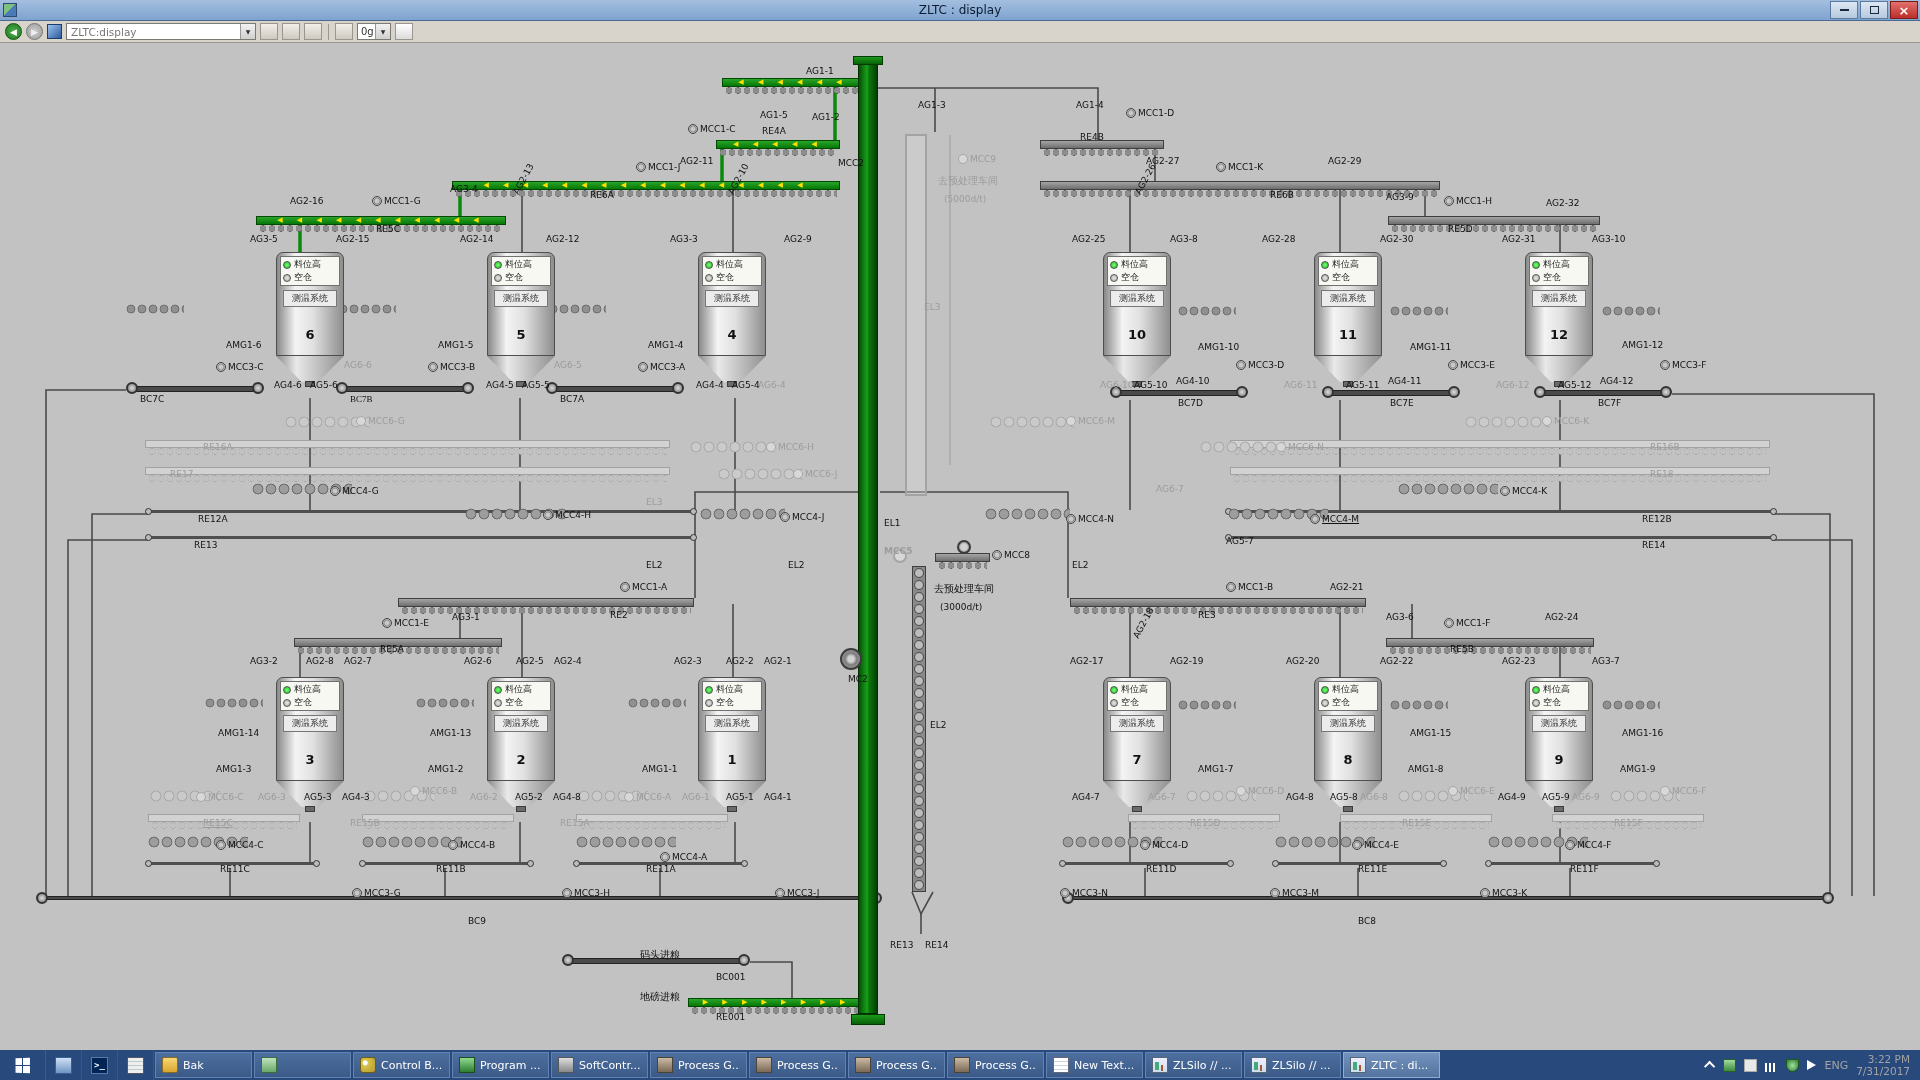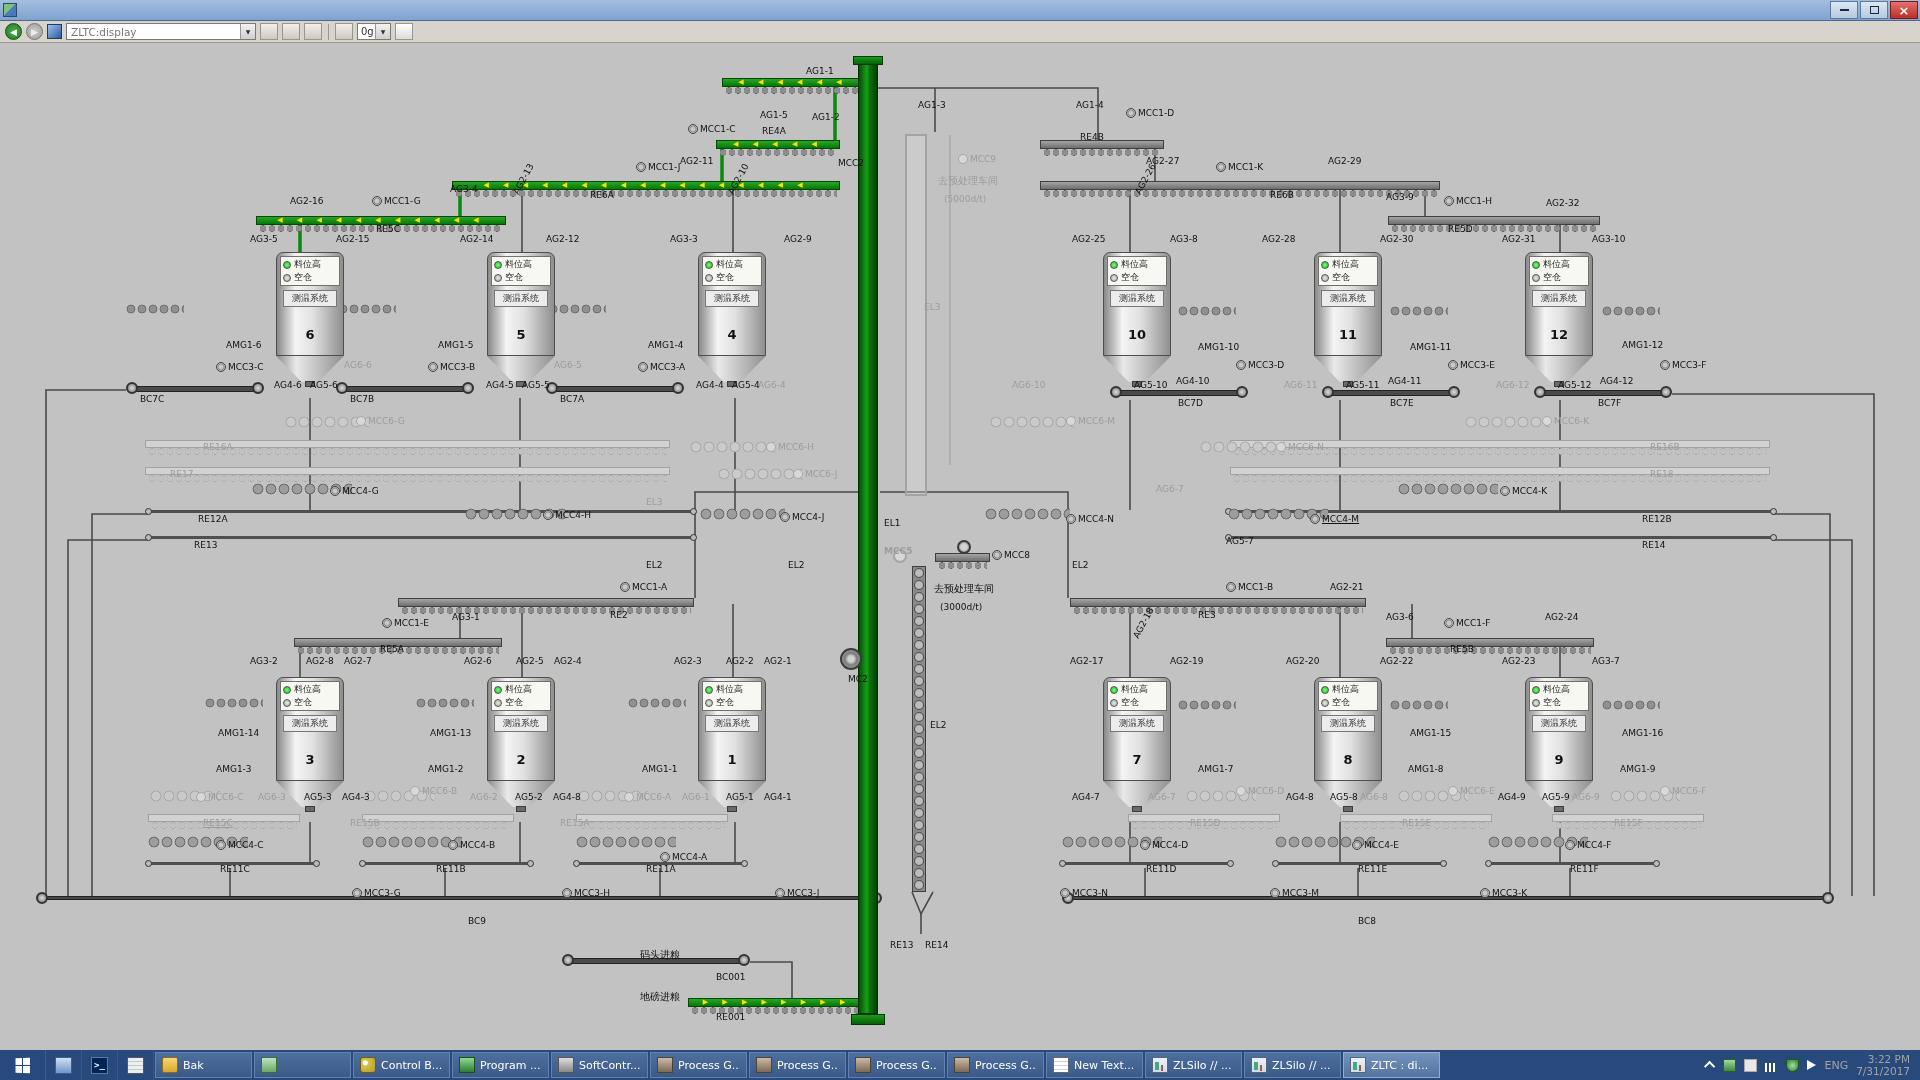--- a/index.html
+++ b/index.html
@@ -115,20 +115,21 @@
 .tray-vol{width:0;height:0;border-left:9px solid #fff;border-top:5px solid transparent;border-bottom:5px solid transparent}
 .tray-shield{background:radial-gradient(#9fe09f,#2f7d2f);border-radius:0 0 50% 50%;border:1px solid #1f5a1f}
 .tray-lang{font-size:11px}
 #clock{text-align:right;font-size:10.5px;line-height:12px}
 </style>
 </head>
 <body>
 
 <div id="titlebar">
   <div class="app-icon"></div>
+  <div class="title-text">ZLTC : display</div>
   <div class="win-controls">
     <div class="wbtn">
         <span class="glyph-min"></span>
       </div>
     <div class="wbtn">
         <span class="glyph-max"></span>
       </div>
     <div class="wbtn close"></div>
   </div>
 </div>
@@ -611,30 +612,30 @@
     <span class="lbl" style="left: 216px; top: 319px;"><span class="fan"></span>MCC3-C</span>
     <span class="lbl light" style="left: 344px; top: 317px;">AG6-6</span>
     <span class="lbl" style="left: 274px; top: 337px;">AG4-6</span>
     <span class="lbl" style="left: 310px; top: 337px;">AG5-6</span>
     <span class="lbl" style="left: 140px; top: 351px;">BC7C</span>
     <span class="lbl" style="left: 438px; top: 297px;">AMG1-5</span>
     <span class="lbl" style="left: 428px; top: 319px;"><span class="fan"></span>MCC3-B</span>
     <span class="lbl light" style="left: 554px; top: 317px;">AG6-5</span>
     <span class="lbl" style="left: 486px; top: 337px;">AG4-5</span>
     <span class="lbl" style="left: 522px; top: 337px;">AG5-5</span>
-    <span class="lbl" style="left: 350px; top: 351px;">BC7B</span>
+    <span class="lbl" style="left: 350px; top: 351px; font-family: Liberation Serif, serif;">BC7B</span>
     <span class="lbl" style="left: 648px; top: 297px;">AMG1-4</span>
     <span class="lbl" style="left: 638px; top: 319px;"><span class="fan"></span>MCC3-A</span>
     <span class="lbl light" style="left: 758px; top: 337px;">AG6-4</span>
     <span class="lbl" style="left: 696px; top: 337px;">AG4-4</span>
     <span class="lbl" style="left: 732px; top: 337px;">AG5-4</span>
     <span class="lbl" style="left: 560px; top: 351px;">BC7A</span>
     <span class="lbl" style="left: 1198px; top: 299px;">AMG1-10</span>
     <span class="lbl" style="left: 1236px; top: 317px;"><span class="fan"></span>MCC3-D</span>
-    <span class="lbl light" style="left: 1012px; top: 337px;">AG6-10</span>
+    <span class="lbl light" style="left: 1100px; top: 337px;">AG6-10</span>
     <span class="lbl" style="left: 1134px; top: 337px;">AG5-10</span>
     <span class="lbl" style="left: 1176px; top: 333px;">AG4-10</span>
     <span class="lbl" style="left: 1178px; top: 355px;">BC7D</span>
     <span class="lbl" style="left: 1410px; top: 299px;">AMG1-11</span>
     <span class="lbl" style="left: 1448px; top: 317px;"><span class="fan"></span>MCC3-E</span>
     <span class="lbl light" style="left: 1284px; top: 337px;">AG6-11</span>
     <span class="lbl" style="left: 1346px; top: 337px;">AG5-11</span>
     <span class="lbl" style="left: 1388px; top: 333px;">AG4-11</span>
     <span class="lbl" style="left: 1390px; top: 355px;">BC7E</span>
     <span class="lbl" style="left: 1622px; top: 297px;">AMG1-12</span>

